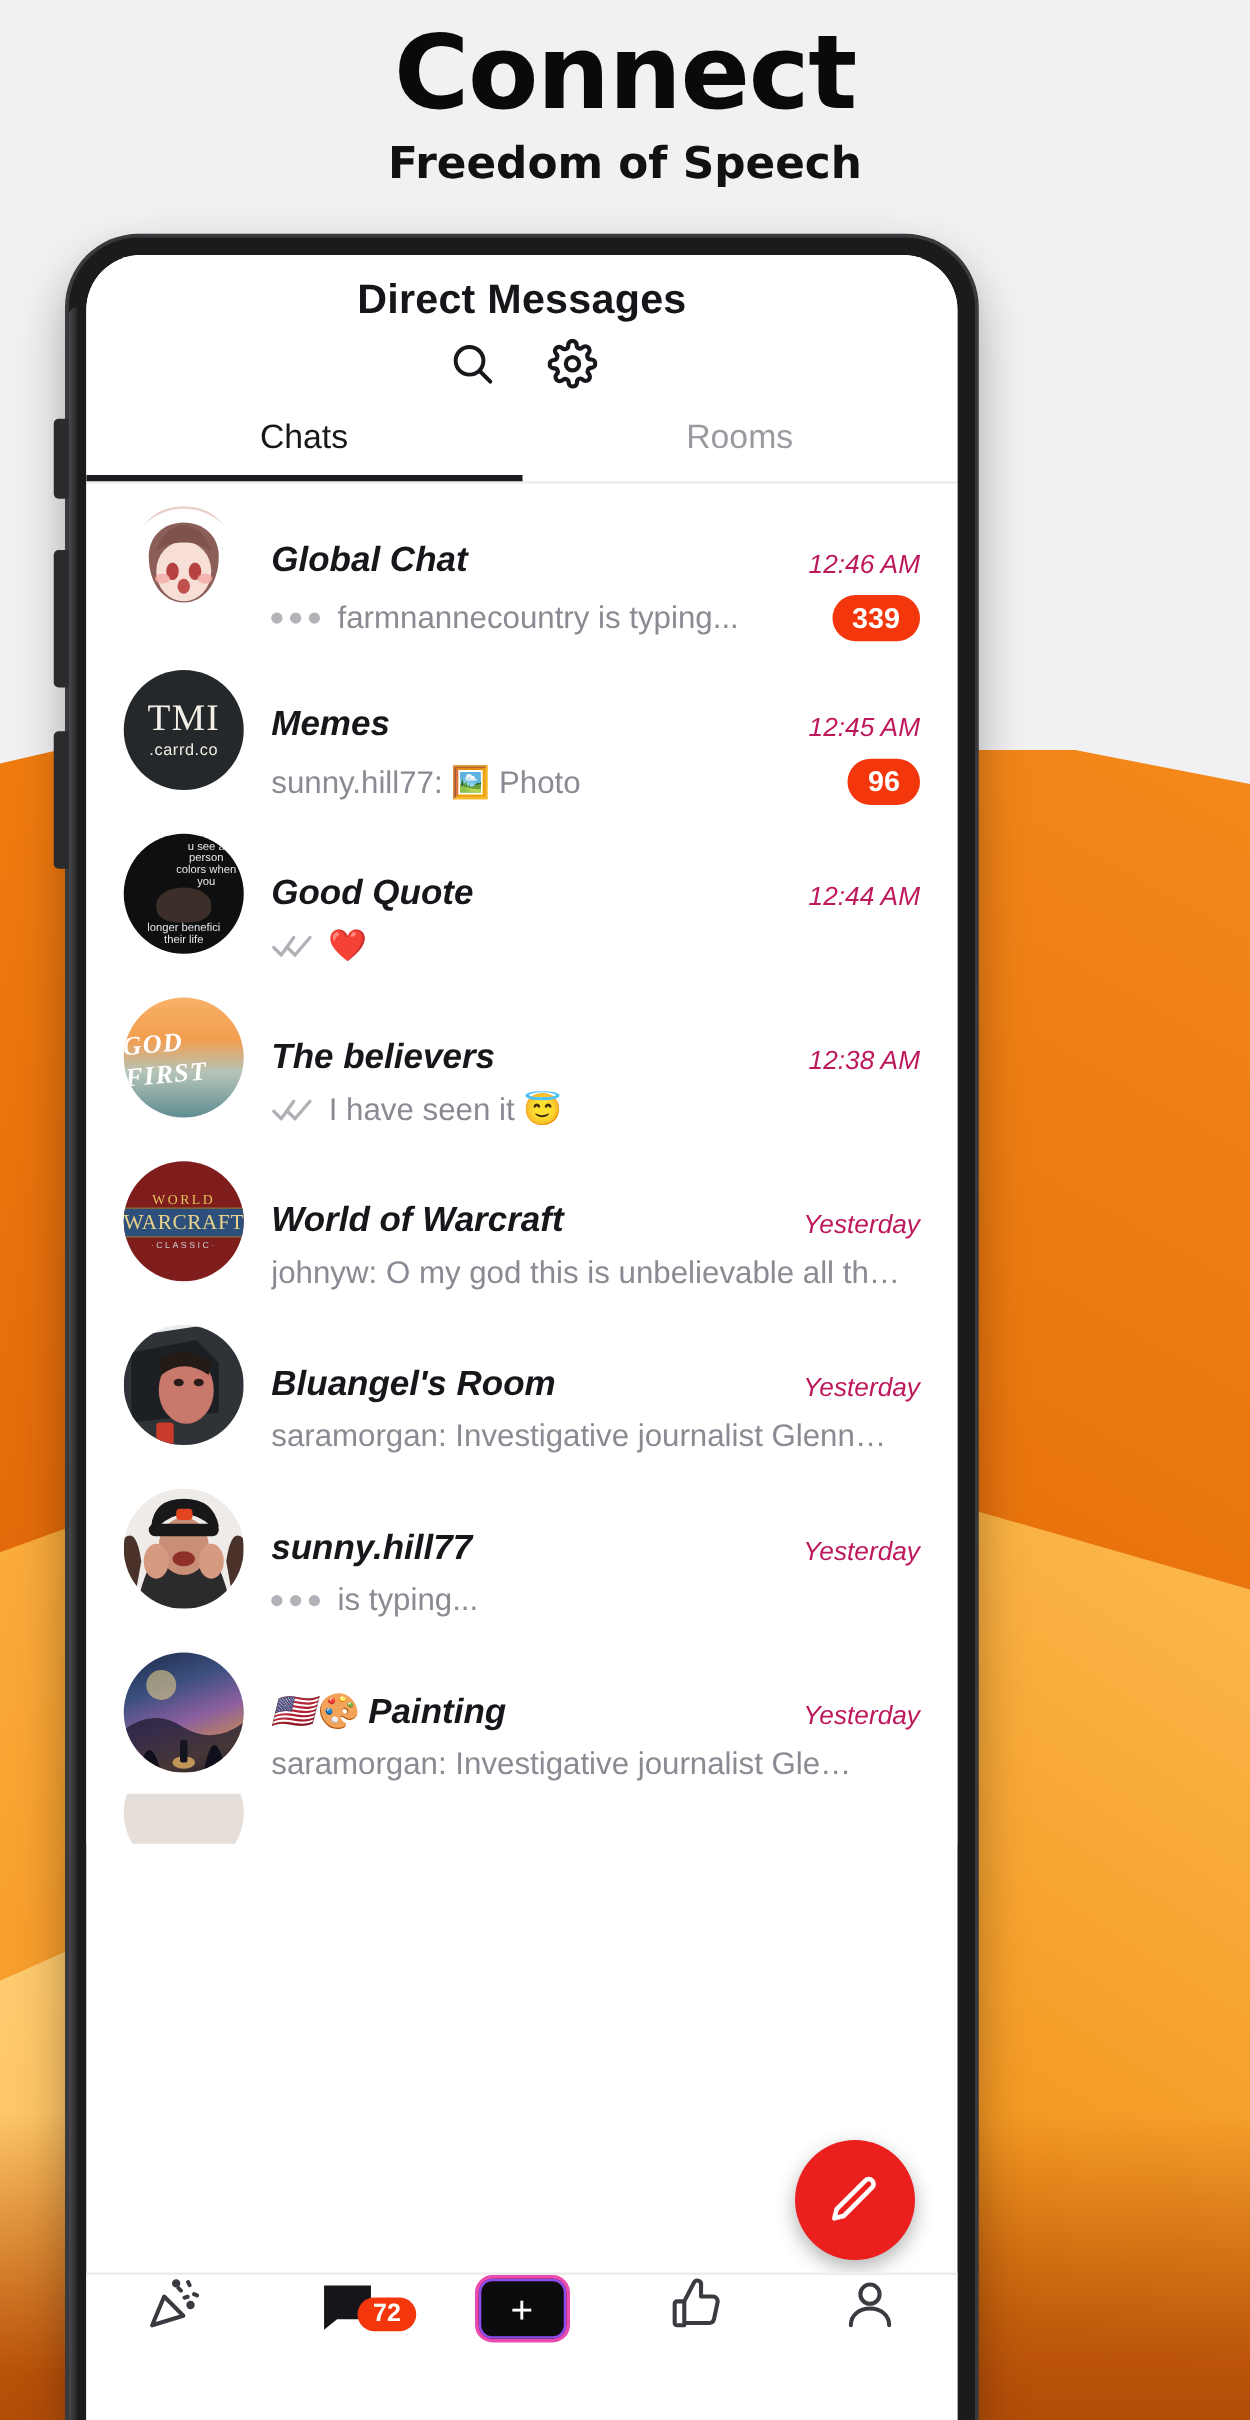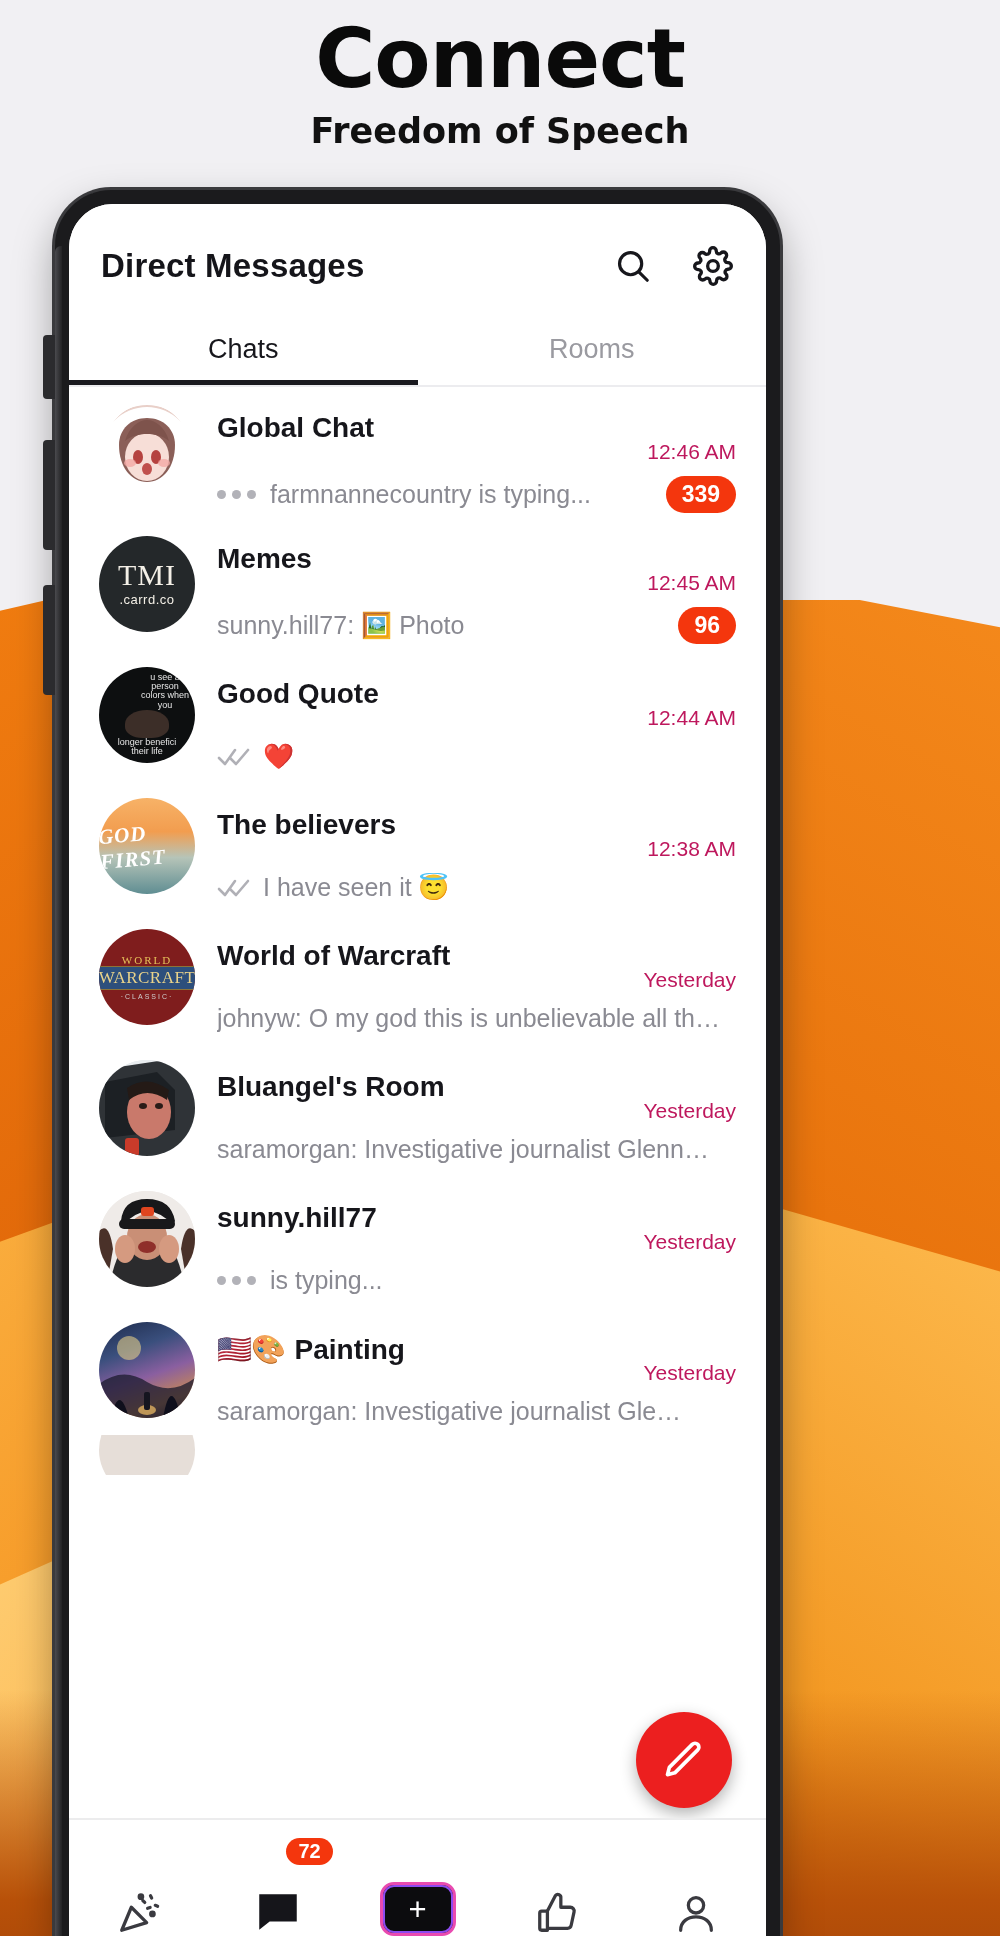--- a/index.html
+++ b/index.html
@@ -81,21 +81,21 @@
   .btn-vol.v3 { top: 395px; height: 110px; }
 
   .screen {
     width: 697px; height: 1732px; background: #ffffff;
     border-radius: 44px 44px 0 0; overflow: hidden; position: relative;
   }
 
   
   .app-header {
     height: 108px; display: flex; align-items: center;
-    padding: 16px 32px 0 32px; background: #fff;
+    padding: 16px 32px 0 32px; background: #fff; flex-direction: column;
   }
   .app-title { font-size: 33px; font-weight: 600; color: #15151a; flex: 1; letter-spacing: .2px; }
   .hdr-icons { display: flex; align-items: center; gap: 38px; }
   .icon-btn { width: 42px; height: 42px; display: flex; align-items: center; justify-content: center; }
   .icon-btn svg { display: block; }
 
   
   .tabs { display: flex; background: #fff; position: relative; }
   .tab {
     flex: 1; text-align: center; font-size: 27px; padding: 22px 0 20px 0;
@@ -114,21 +114,21 @@
   }
   .avatar {
     width: 96px; height: 96px; border-radius: 50%; flex: none; margin-right: 22px;
     overflow: hidden; position: relative; background: #ddd;
   }
   .avatar .av-inner { position: absolute; inset: 0; display: flex; align-items: center;
     justify-content: center; flex-direction: column; }
   .av-label { font-size: 11px; color: #fff; text-align: center; line-height: 1.05; }
 
   .row-main { flex: 1; min-width: 0; }
-  .row-top { display: flex; align-items: center; }
+  .row-top { display: flex; align-items: flex-end; font-style: italic; }
   .row-name {
     font-size: 28px; font-weight: 600; color: #16161b; white-space: nowrap;
     overflow: hidden; text-overflow: ellipsis; flex: 1;
   }
   .row-time { font-size: 21px; color: #be185d; margin-left: 14px; white-space: nowrap; margin-top: 48px; }
   .row-bottom { display: flex; align-items: center; margin-top: 12px; }
   .row-msg {
     font-size: 25px; color: #8a8a92; white-space: nowrap; overflow: hidden;
     text-overflow: ellipsis; flex: 1;
   }
@@ -147,21 +147,21 @@
     background: #ec1f1f; border-radius: 50%; display: flex; align-items: center;
     justify-content: center; box-shadow: 0 6px 16px rgba(0,0,0,.3); z-index: 6;
   }
 
   
   .bottom-nav {
     position: absolute; left: 0; bottom: 0; width: 100%; height: 118px;
     background: #fff; border-top: 2px solid #ececed;
     display: flex; align-items: center; z-index: 7;
   }
-  .nav-item { flex: 1; display: flex; align-items: flex-end; justify-content: center; position: relative; height: 100%; }
+  .nav-item { flex: 1; display: flex; align-items: flex-start; justify-content: center; position: relative; height: 100%; }
   .nav-badge {
     position: absolute; top: 18px; left: 56%; background: #f4360d; color: #fff;
     font-size: 20px; font-weight: 700; border-radius: 16px; padding: 2px 12px;
   }
   .nav-plus {
     width: 76px; height: 54px; border-radius: 14px; background: #0c0c0e;
     display: flex; align-items: center; justify-content: center;
     border: 3px solid #e94bb0;
     box-shadow: 0 0 0 2px #8d4bf0 inset;
   }

